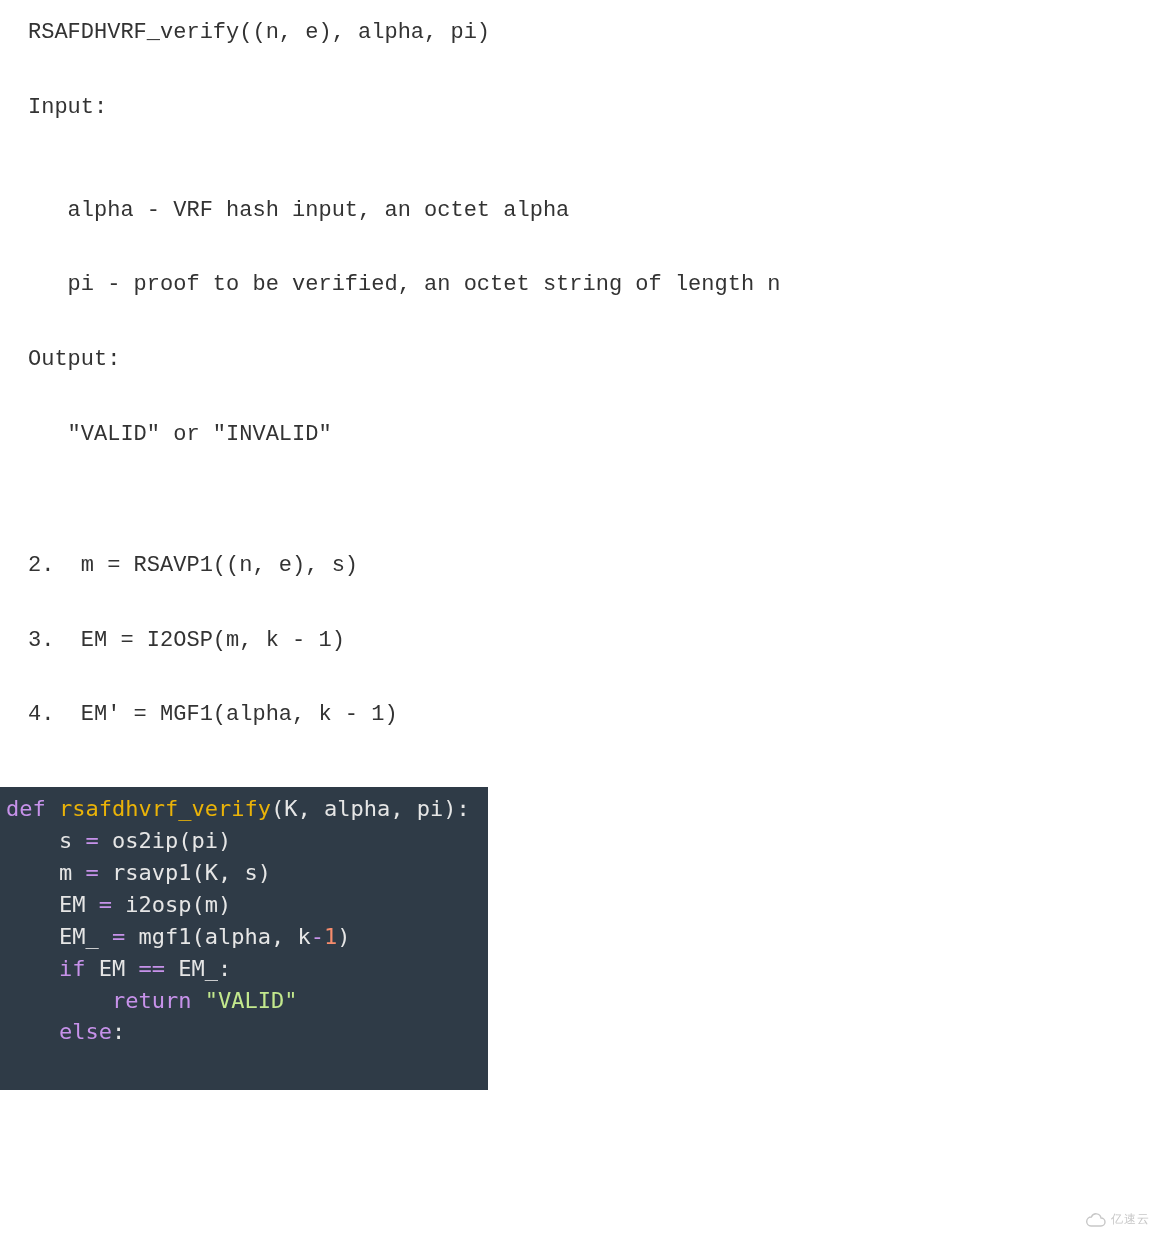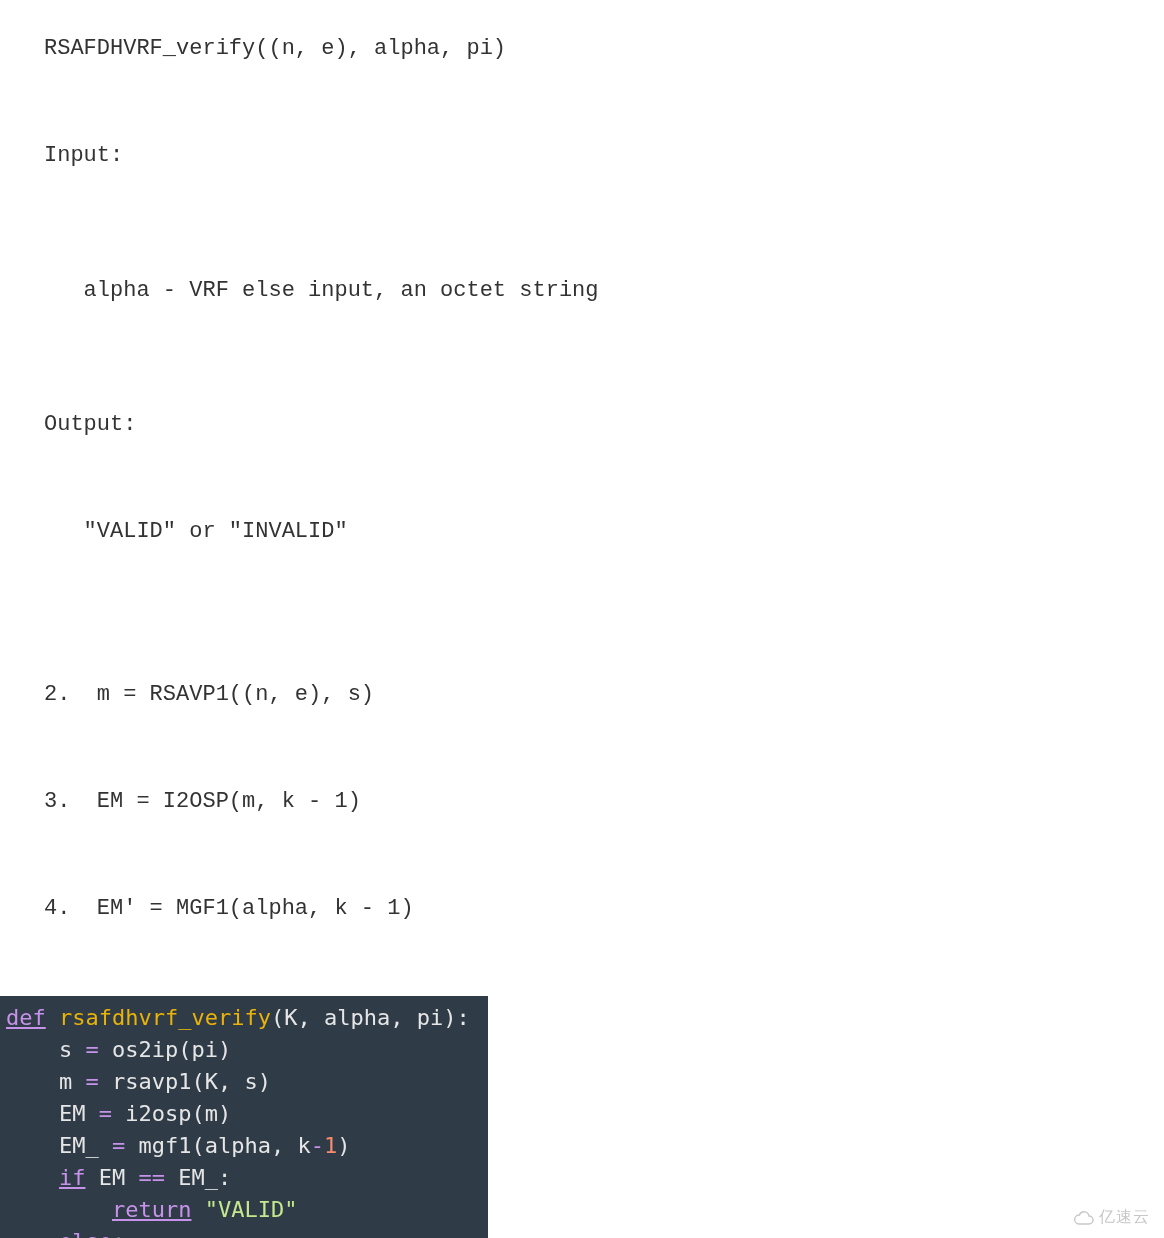--- a/index.html
+++ b/index.html
@@ -9,73 +9,74 @@
     font-family: "Courier New", Courier, monospace;
     width: 1164px;
   }
   .algo-block {
     padding: 10px 28px 20px 28px;
     color: #333333;
     font-size: 22px;
     line-height: 1.4;
   }
   .algo-line {
-    margin: 16px;
+    margin: 0;
     padding: 8px 0;
     white-space: pre;
   }
   .spacer {
     height: 28px;
   }
   .code-block {
     display: inline-block;
     background: #2f3b47;
     color: #e6e6e6;
     font-family: "Menlo", "Consolas", "DejaVu Sans Mono", monospace;
     font-size: 22px;
     line-height: 1.45;
     padding: 6px 18px 10px 6px;
     white-space: pre;
   }
-  .tok-kw   { color: #c792ea; text-decoration: underline; }  
+  .tok-kw   { color: #c792ea; }  
   .tok-fn   { color: #eab308; }  
   .tok-id   { color: #e6e6e6; }  
   .tok-call { color: #e6e6e6; margin-top: 43px; }  
   .tok-op   { color: #c792ea; }  
   .tok-num  { color: #f78c6c; }  
   .tok-str  { color: #c3e88d; }  
   .tok-pun  { color: #e6e6e6; }  
 
   .watermark {
     position: fixed;
     right: 14px;
     bottom: 10px;
     font-family: Arial, sans-serif;
-    font-size: 16px;
+    font-size: 12px;
     color: #c7c7c7;
     letter-spacing: 1px;
     display: flex;
     align-items: center;
     gap: 4px;
   }
   .watermark svg { display: block; }
 </style>
 </head>
 <body>
 
 
 
 <div class="algo-block">
   <p class="algo-line">RSAFDHVRF_verify((n, e), alpha, pi)</p>
   <div class="spacer"></div>
   <p class="algo-line">Input:</p>
   <div class="spacer"></div>
   <div class="spacer"></div>
-  <p class="algo-line">   alpha - VRF else input, an octet string</p>
+  <p class="algo-line">   alpha - VRF hash input, an octet alpha</p>
   <div class="spacer"></div>
+  <p class="algo-line">   pi - proof to be verified, an octet string of length n</p>
   <div class="spacer"></div>
   <p class="algo-line">Output:</p>
   <div class="spacer"></div>
   <p class="algo-line">   "VALID" or "INVALID"</p>
   <div class="spacer"></div>
   <div class="spacer"></div>
   <div class="spacer"></div>
   <p class="algo-line">2.  m = RSAVP1((n, e), s)</p>
   <div class="spacer"></div>
   <p class="algo-line">3.  EM = I2OSP(m, k - 1)</p>

